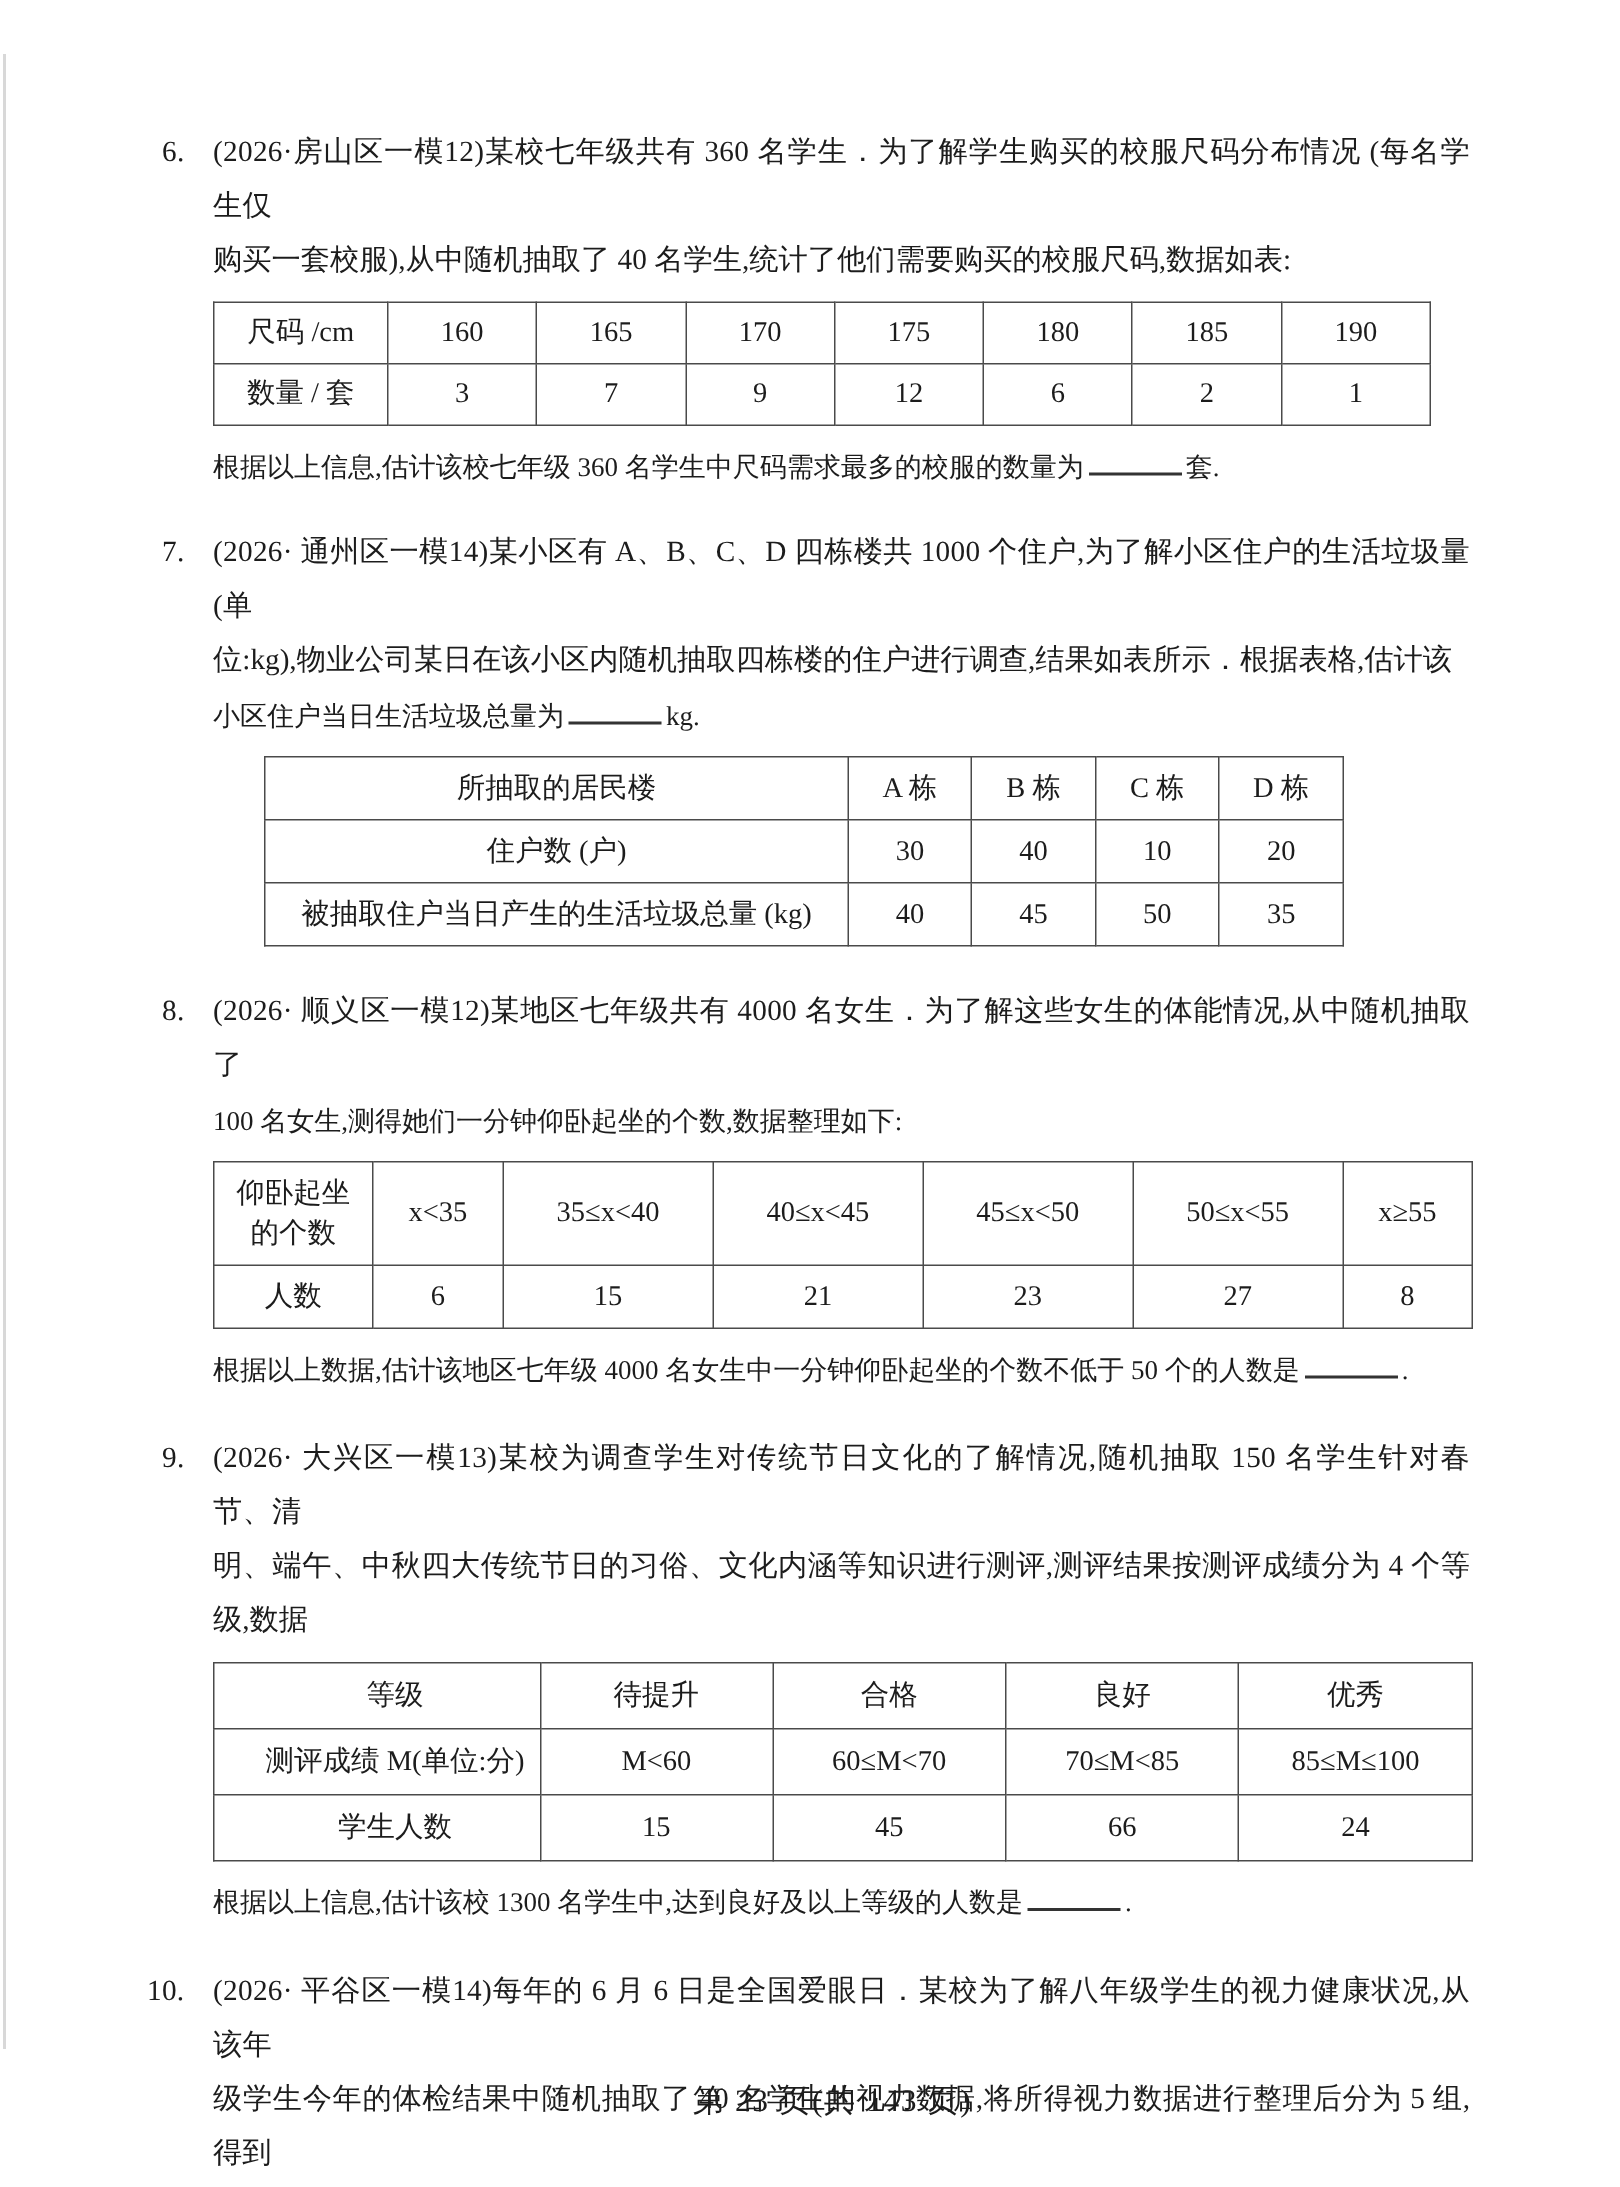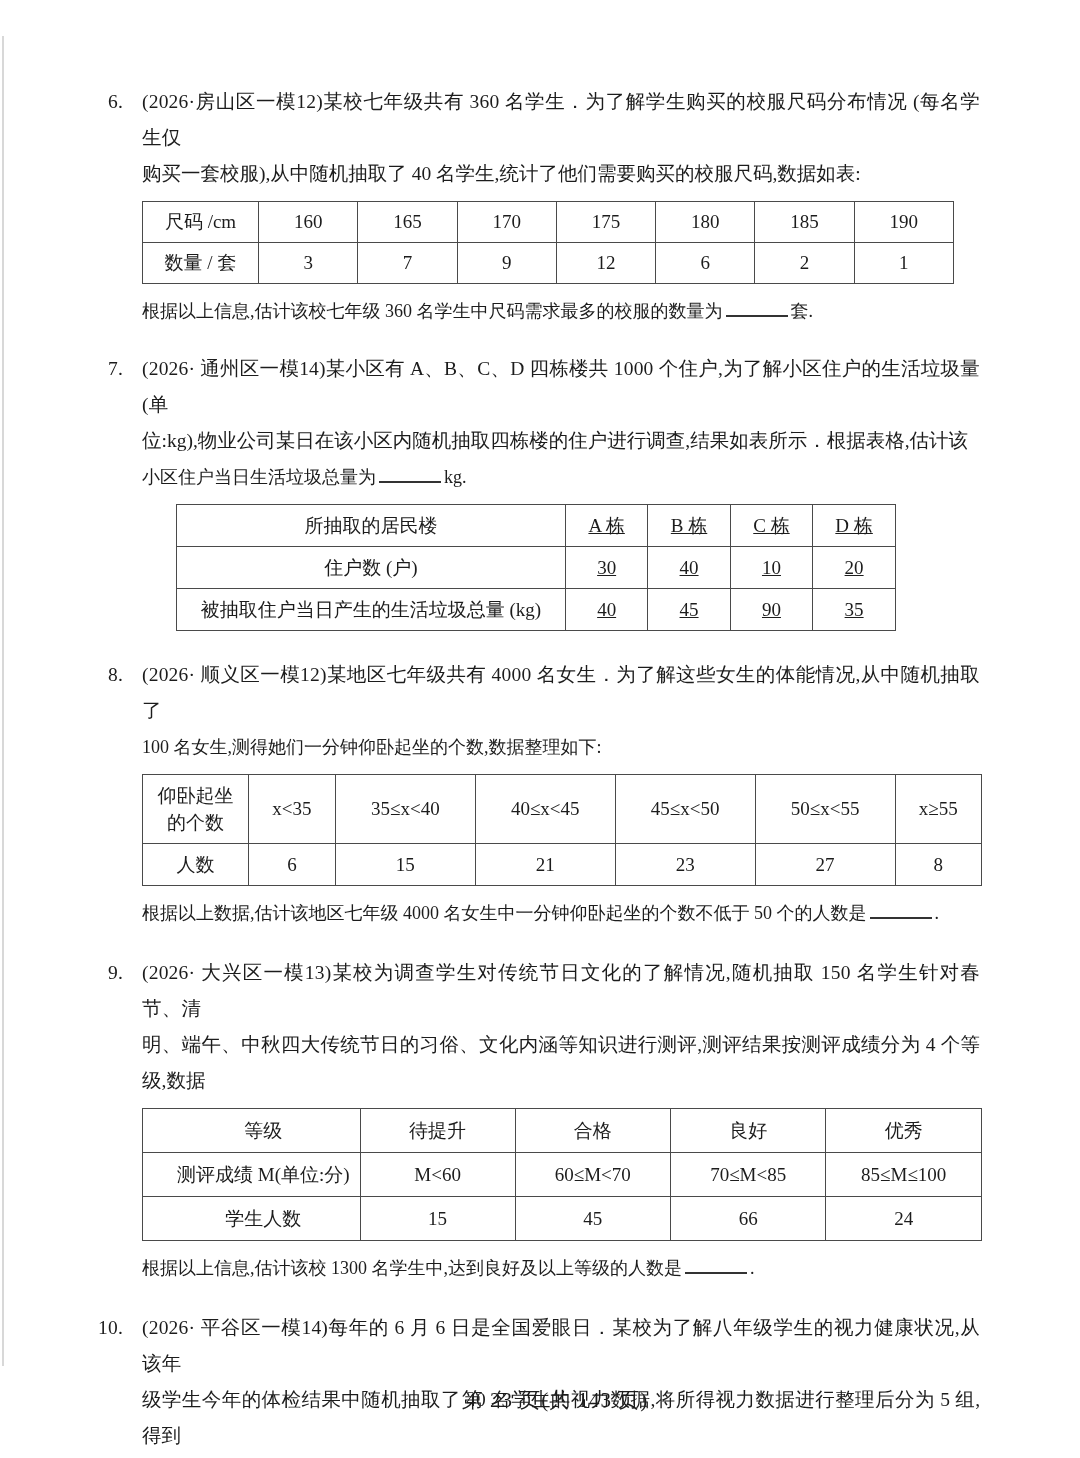--- a/index.html
+++ b/index.html
@@ -87,21 +87,21 @@
   table.dt td.lbl { padding-left: 10px; padding-right: 10px; }
 
   
   #t6 { width: 812px; }
   #t6 td { height: 40px; }
   #t6 td.c0 { width: 116px; }
 
   #t7 { margin-left: 68px; width: 720px; }
   #t7 td { height: 42px; }
   #t7 td.c0 { width: 402px; }
-  #t7 td.cx { width: 100px; text-decoration: underline; }
+  #t7 td.cx { width: 100px; }
 
   #t8 { width: 840px; }
   #t8 td { height: 40px; }
   #t8 td.c0 { width: 106px; line-height: 27px; white-space: normal; margin-top: 16px; }
 
   #t9 { width: 840px; }
   #t9 td { height: 44px; }
   #t9 td.c0 { width: 212px; padding-left: 34px; }
   #t9 td.cx { width: 157px; }
 
@@ -183,21 +183,21 @@
         <td class="c0 lbl">住户数 (户)</td>
         <td class="cx">30</td>
         <td class="cx">40</td>
         <td class="cx">10</td>
         <td class="cx">20</td>
       </tr>
       <tr>
         <td class="c0 lbl">被抽取住户当日产生的生活垃圾总量 (kg)</td>
         <td class="cx">40</td>
         <td class="cx">45</td>
-        <td class="cx">90</td>
+        <td class="cx">50</td>
         <td class="cx">35</td>
       </tr>
     </tbody>
       </table>
   </div>
 
   <div class="qblock" style="margin-top:26px;">
     <div class="qline">
       <span class="qnum">8.</span>
       <span class="qtext">(2026· 顺义区一模12)某地区七年级共有 4000 名女生．为了解这些女生的体能情况,从中随机抽取了</span>

